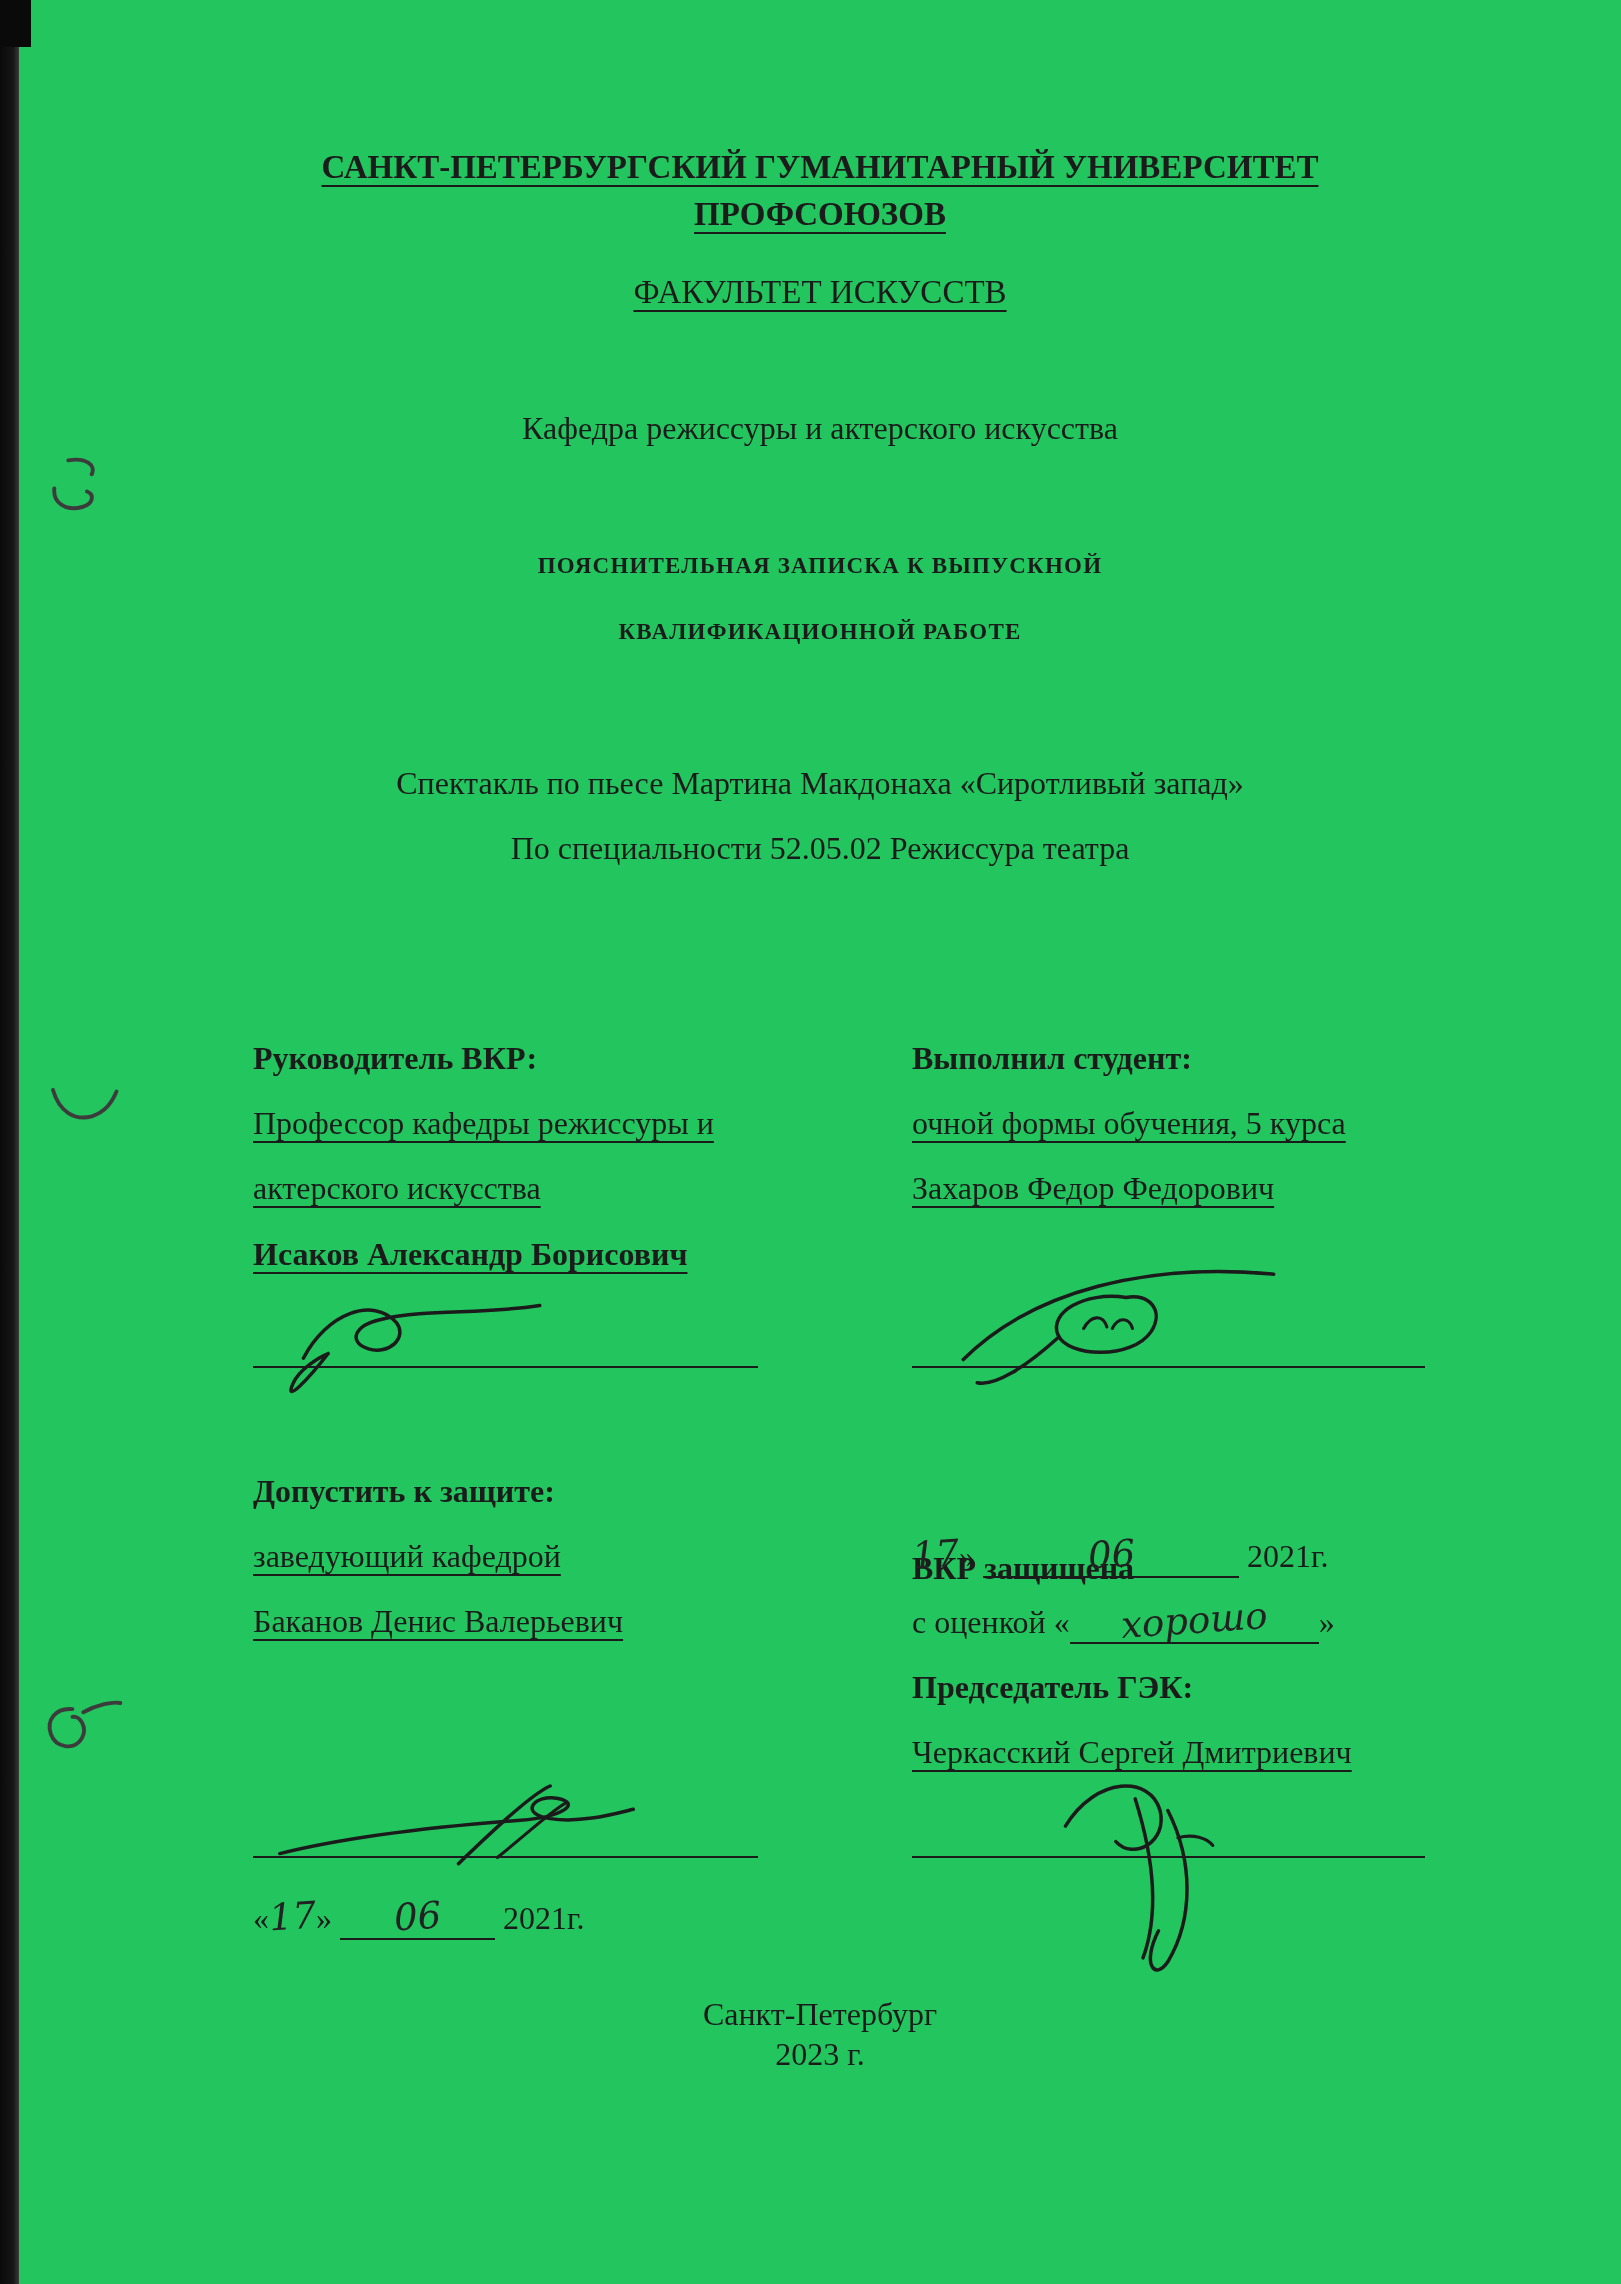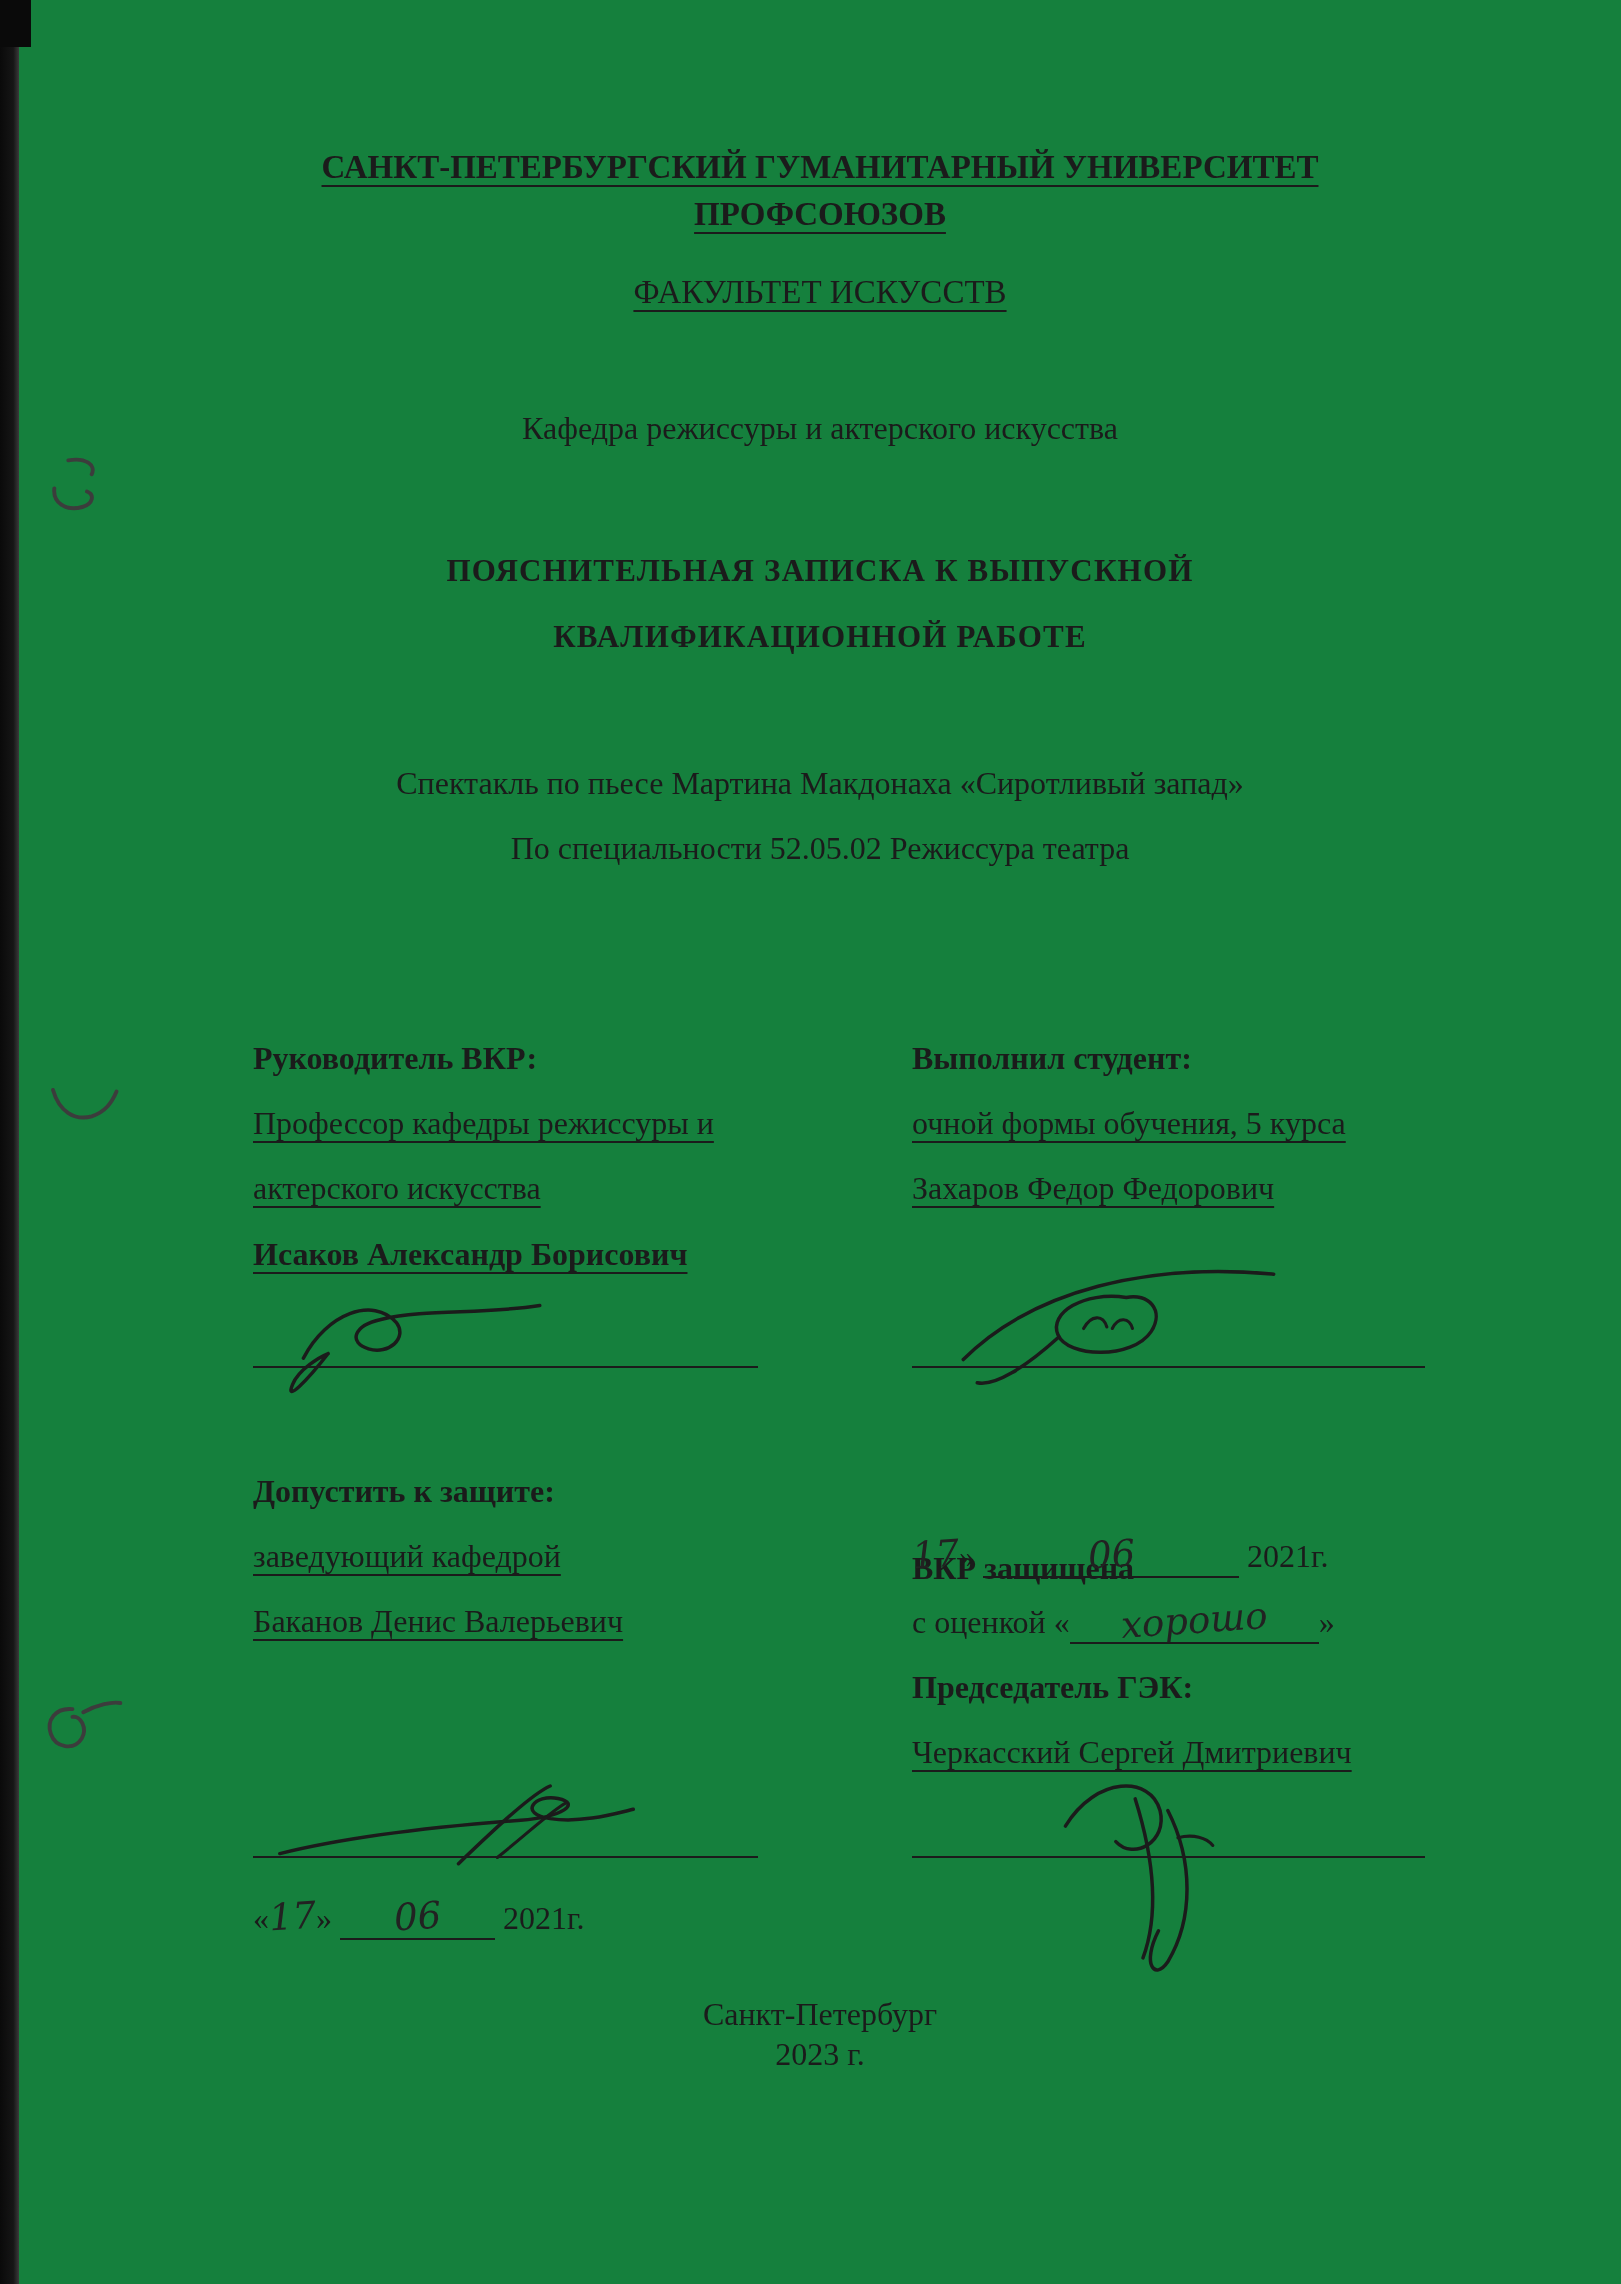--- a/index.html
+++ b/index.html
@@ -1,38 +1,38 @@
 <!DOCTYPE html>
 <html style="font-size:12.4px"><head>
 <meta charset="utf-8">
 <style>
   html,body { margin:0; padding:0; background:#d9d9d9; }
   .page {
     position:relative;
     width:1622px; height:2284px;
     margin:0 auto;
-    background:#15803d;
+    background:#22c55e;
     font-family:"Liberation Serif", serif;
     color:#1b1b1b;
     overflow:hidden;
   }
   .scan-bar {
     position:absolute; left:0; top:0; width:18.7px; height:100%;
     background:linear-gradient(90deg,#0a0a0a 0%, #161616 70%, #3a3a3a 100%);
   }
   .scan-bar-top {
     position:absolute; left:0; top:0; width:31px; height:47px; background:#0a0a0a;
   }
   .cline { position:absolute; left:109px; width:1422px; text-align:center; white-space:nowrap; }
   .al   { position:absolute; white-space:nowrap; }
   .bold { font-weight:bold; }
   .u { text-decoration:underline; text-underline-offset:7px; text-decoration-thickness:2.3px; }
   .fs42 { font-size:33px; }
   .fs40 { font-size:32px; }
-  .fs44 { font-size:31px; letter-spacing:1.2px; }
+  .fs44 { font-size:23px; letter-spacing:1.2px; }
   .sigline { position:absolute; height:0; border-bottom:2.3px solid #1b1b1b; }
   .blank { display:inline-block; border-bottom:2.3px solid #1b1b1b; text-align:center; }
   .hand {
     font-style:italic; display:inline-block; transform:rotate(-4deg);
     font-size:37px; color:#222; font-family:"DejaVu Serif", serif;
   }
   .sig { position:absolute; }
   .mark { position:absolute; }
 </style>
 </head>

